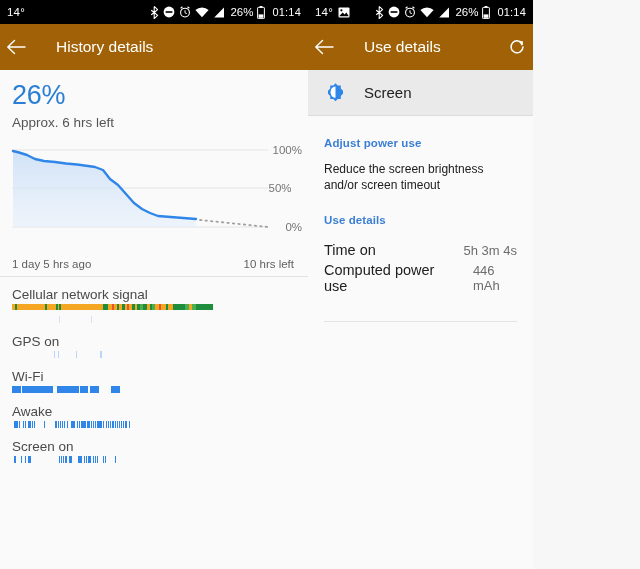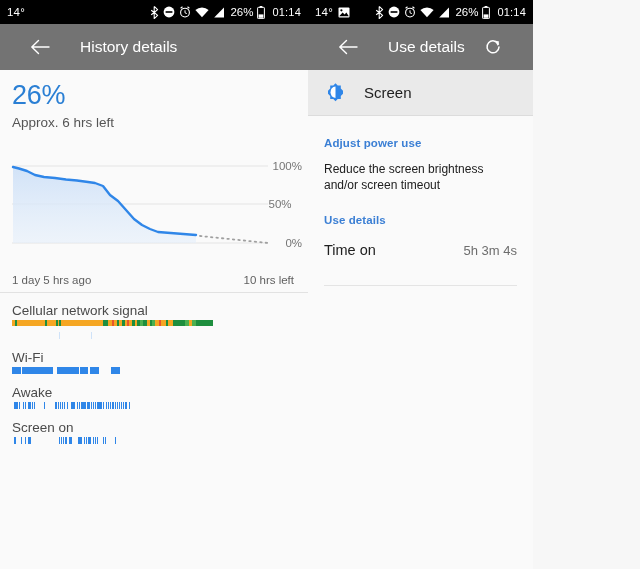--- a/index.html
+++ b/index.html
@@ -20,37 +20,37 @@
   }
   .sb-left { display: flex; align-items: center; gap: 5px; }
   .sb-right { margin-left: auto; display: flex; align-items: center; gap: 4px; }
   .sb-temp { font-size: 11.5px; letter-spacing: .2px; }
   .sb-ico { display: inline-flex; align-items: center; }
   .sb-pct { font-size: 11.5px; margin-left: 1px; }
   .sb-time { font-size: 11px; margin-left: 3px; letter-spacing: .2px; }
 
   
   .toolbar {
-    height: 46px; background: #737373; color: #fff;
-    display: flex; align-items: center; padding: 0 28px;
+    height: 46px; background: #a16207; color: #fff;
+    display: flex; align-items: center; padding: 0 4px;
   }
   .tb-back { width: 24px; height: 24px; display: flex; align-items: center; justify-content: center; }
   .tb-title { font-size: 15.5px; margin-left: 28px; color: #fff; font-weight: 400; }
   .tb-action { margin-left: auto; width: 24px; height: 24px; display: flex; align-items: center; justify-content: center; }
 
   
   .content-l { background: #fafafa; height: 499px; position: relative; }
   .pct-big {
     color: #2a7fd4; font-size: 27px; font-weight: 400;
     padding: 10px 0 0 12px; letter-spacing: -.3px;
   }
   .approx { color: #555; font-size: 13.5px; padding: 4px 0 0 12px; }
 
   
-  .chart-wrap { position: relative; margin-top: 28px; height: 112px; }
+  .chart-wrap { position: relative; margin-top: 12px; height: 112px; }
   .chart-svg { position: absolute; left: 0; top: 0; }
   .ylab {
     position: absolute; right: 6px; font-size: 11.5px; color: #757575;
     text-align: right; width: 44px;
   }
   .xrow {
     display: flex; justify-content: space-between;
     padding: 4px 14px 0 12px; font-size: 11.5px; color: #5f5f5f;
   }
   .chart-div { height: 1px; background: #e2e2e2; margin: 6px 0 0 0; }
@@ -210,20 +210,29 @@
               <div class="ev-seg" style="left: 173.445px; width: 3.875px; height: 6px; background: rgb(76, 175, 80);"></div>
               <div class="ev-seg" style="left: 177.32px; width: 3.1px; height: 6px; background: rgb(245, 166, 35);"></div>
               <div class="ev-seg" style="left: 180.42px; width: 3.1px; height: 6px; background: rgb(76, 175, 80);"></div>
               <div class="ev-seg" style="left: 183.52px; width: 17.05px; height: 6px; background: rgb(30, 142, 62);"></div>
             </div>
         </div>
         <div>
           <div class="ev-bar" id="trk1">
               <div class="ev-seg" style="left: 46.5px; width: 1.2px; height: 7px; background: rgb(207, 226, 248);"></div>
               <div class="ev-seg" style="left: 79.05px; width: 1.2px; height: 7px; background: rgb(207, 226, 248);"></div>
+            </div>
+        </div>
+        <div>
+          <div class="ev-label">GPS on</div>
+          <div class="ev-bar" id="trk2">
+              <div class="ev-seg" style="left: 41.85px; width: 1.2px; height: 7px; background: rgb(184, 214, 245);"></div>
+              <div class="ev-seg" style="left: 45.725px; width: 1.2px; height: 7px; background: rgb(184, 214, 245);"></div>
+              <div class="ev-seg" style="left: 63.55px; width: 1.2px; height: 7px; background: rgb(184, 214, 245);"></div>
+              <div class="ev-seg" style="left: 88.35px; width: 1.2px; height: 7px; background: rgb(184, 214, 245);"></div>
             </div>
         </div>
         <div>
           <div class="ev-label">Wi-Fi</div>
           <div class="ev-bar" id="trk3">
               <div class="ev-seg" style="left: 0px; width: 9.3px; height: 7px; background: rgb(47, 134, 232);"></div>
               <div class="ev-seg" style="left: 10.075px; width: 31px; height: 7px; background: rgb(47, 134, 232);"></div>
               <div class="ev-seg" style="left: 44.95px; width: 21.7px; height: 7px; background: rgb(47, 134, 232);"></div>
               <div class="ev-seg" style="left: 68.2px; width: 7.75px; height: 7px; background: rgb(47, 134, 232);"></div>
               <div class="ev-seg" style="left: 77.5px; width: 9.3px; height: 7px; background: rgb(47, 134, 232);"></div>
@@ -388,19 +397,23 @@
         <div class="sect-body">Reduce the screen brightness and/or screen timeout</div>
       </div>
 
       <div class="sect">
         <div class="sect-title">Use details</div>
         <div class="kv-list">
           <div class="kv">
             <span class="kv-k">Time on</span>
             <span class="kv-v">5h 3m 4s</span>
           </div>
+          <div class="kv">
+            <span class="kv-k">Computed power use</span>
+            <span class="kv-v">446 mAh</span>
+          </div>
         </div>
       </div>
 
       <div class="r-div"></div>
     </div>
   </div>
 </div>
 
 </body></html>

